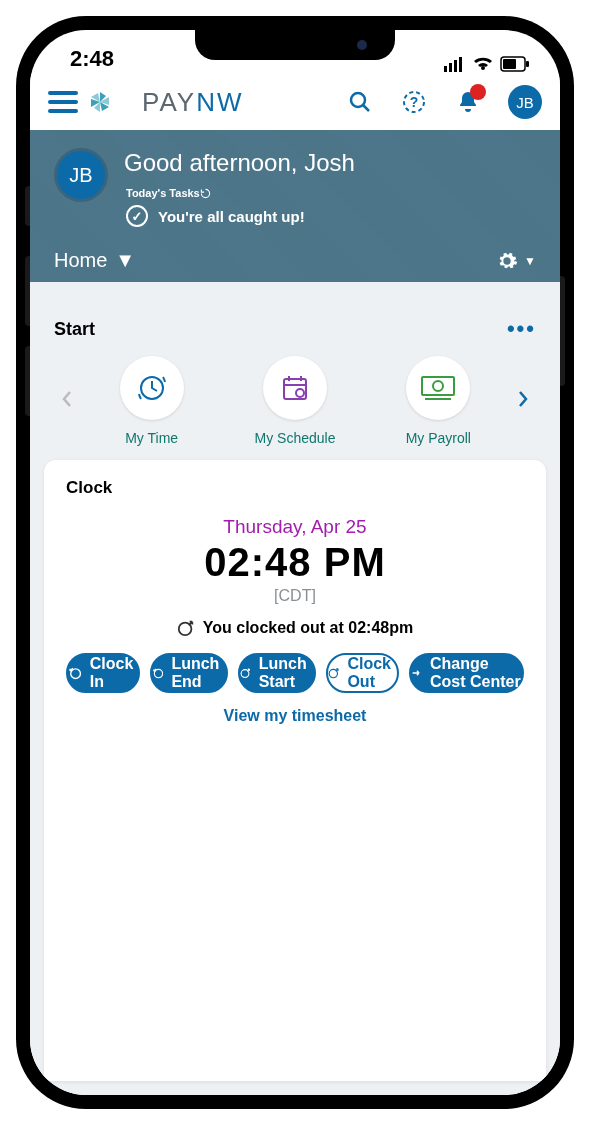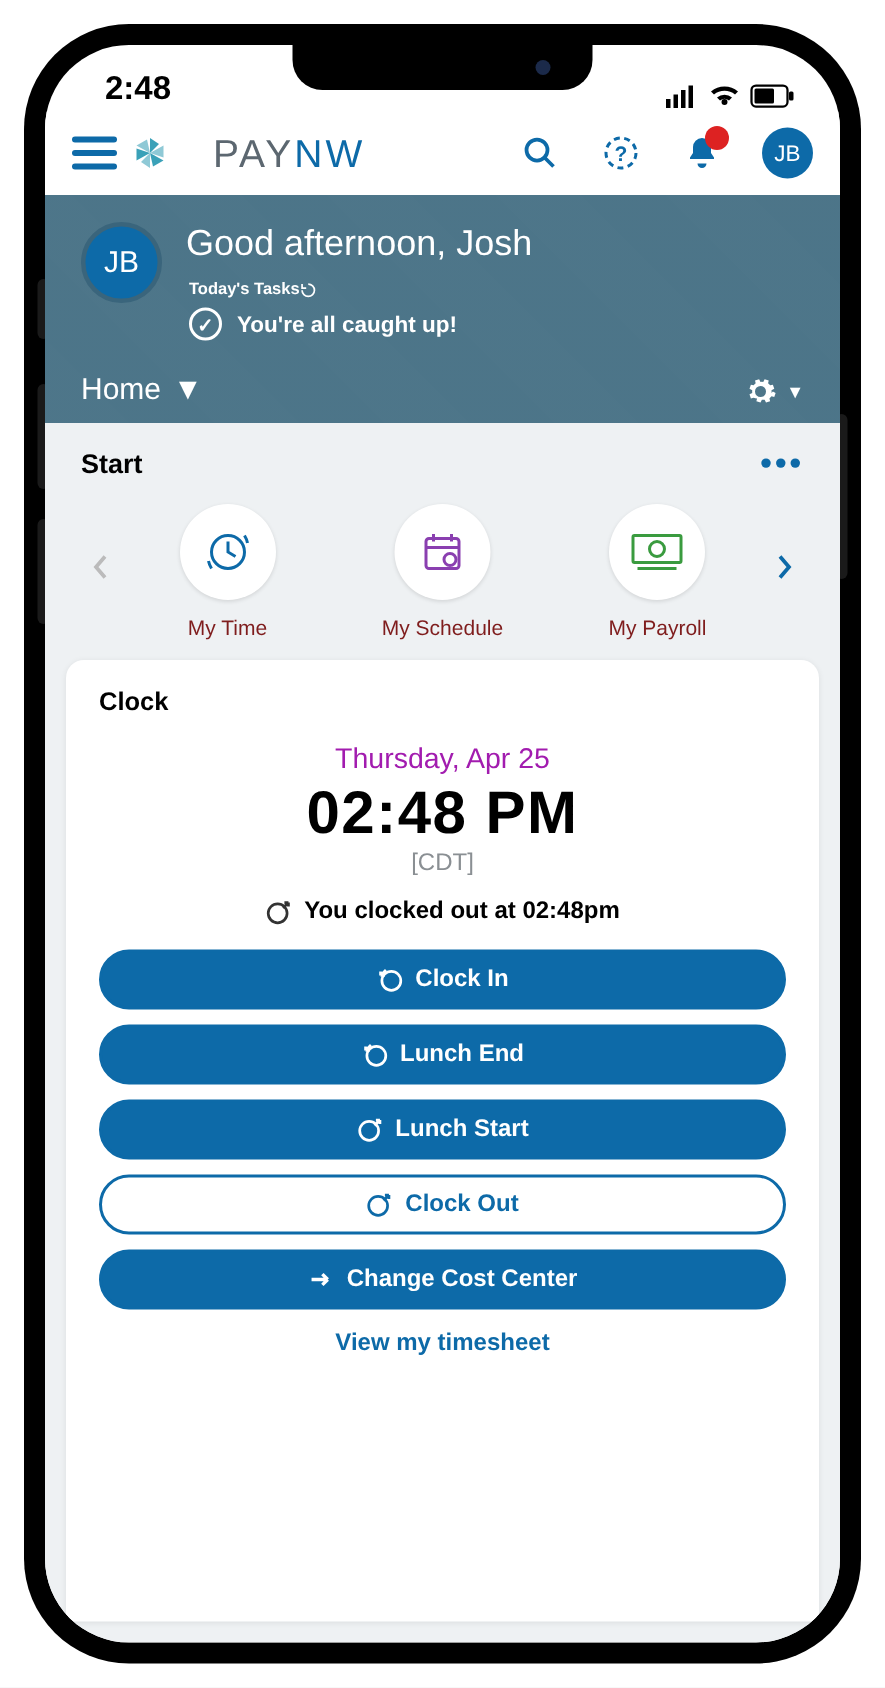--- a/index.html
+++ b/index.html
@@ -102,48 +102,48 @@
   .tasks-label{ font-size:11px; font-weight:600; margin:10px 0 6px 2px; display:flex;align-items:center;gap:0;}
   .caughtup{ display:flex;align-items:center;gap:10px; font-size:15px; font-weight:600; margin-left:2px;}
   .caughtup .check{ width:22px;height:22px;border:2px solid #fff;border-radius:50%;display:flex;align-items:center;justify-content:center;font-size:13px;}
   .banner-bottom{ display:flex; justify-content:space-between; align-items:center; margin-top:22px;}
   .home-drop{ font-size:20px; font-weight:500; display:flex;align-items:flex-start;gap:8px;}
   .gear-drop{ display:flex;align-items:center;gap:6px;}
 
   
   .body-area{ flex:1; background:#eef1f3; overflow:hidden; display:flex; flex-direction:column;}
 
-  .start-section{ padding:14px 24px 14px 24px;}
+  .start-section{ padding:34px 24px 14px 24px;}
   .start-head{ display:flex; justify-content:space-between; align-items:center;}
   .start-head h3{ font-size:18px; font-weight:700;}
   .dots{ color:#0d6aa8; font-size:22px; letter-spacing:2px; font-weight:700;}
   .tiles-row{ display:flex; align-items:center; margin-top:14px;}
   .chev{ width:26px; color:#888; font-size:20px; text-align:center;}
   .chev.right{ color:#0d6aa8;}
   .tiles{ flex:1; display:flex; justify-content:space-around;}
   .tile{ display:flex; flex-direction:column; align-items:center; gap:10px; width:120px;}
   .tile .circle{ width:64px;height:64px;border-radius:50%;background:#fff;box-shadow:0 1px 3px rgba(0,0,0,.12);display:flex;align-items:center;justify-content:center;}
-  .tile .lbl{ font-size:14px; color:#7f1d1d;}
+  .tile .lbl{ font-size:14px; color:#0f766e;}
 
   .clock-card{
     margin: 0 14px 14px 14px;
     background:#fff;
     border-radius:12px 12px 0 0;
     box-shadow:0 1px 4px rgba(0,0,0,.08);
     padding:18px 22px 12px 22px;
     flex:1;
     display:flex; flex-direction:column;
   }
   .clock-card h3{ font-size:17px; font-weight:700; margin-bottom:18px;}
   .clock-center{ text-align:center;}
   .date-line{ color:#a21caf; font-size:19px;}
   .time-line{ font-size:40px; font-weight:600; margin-top:2px; letter-spacing:1px;}
   .tz-line{ color:#8a8f93; font-size:16px; margin-top:2px;}
   .status-line{ display:flex;align-items:center;justify-content:center;gap:8px; font-size:16px; font-weight:600; margin-top:14px;}
-  .btns{ margin-top:16px; display:flex; flex-direction:column; gap:10px;}
+  .btns{ margin-top:16px; display:flex; flex-direction:row; gap:10px;}
   .btn{
     height:40px; border-radius:20px;
     display:flex;align-items:center;justify-content:center;gap:8px;
     font-size:16px; font-weight:600;
     background:#0d6aa8; color:#fff; border:2px solid #0d6aa8;
   }
   .btn.outline{ background:#fff; color:#0d6aa8;}
   .view-link{ text-align:center; color:#0d6aa8; font-weight:600; font-size:16px; margin-top:14px;}
 
   .mini-icon{ width:18px;height:18px; }

